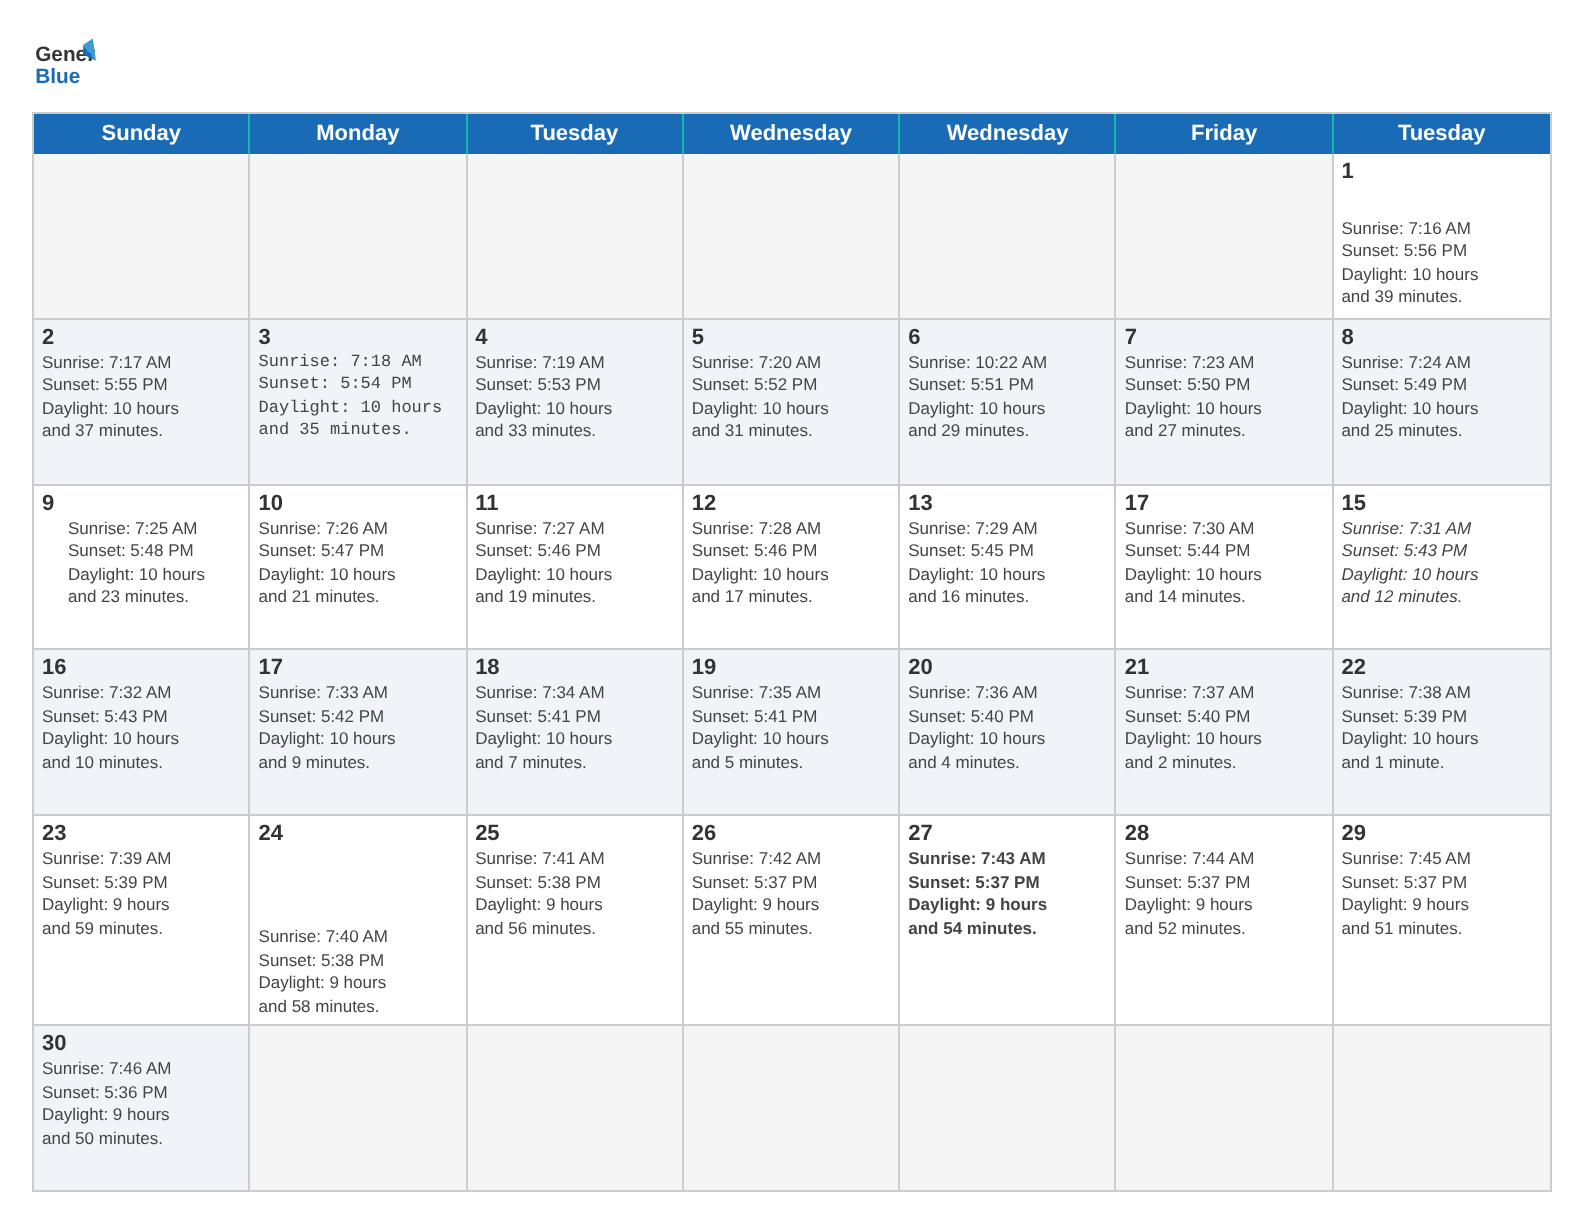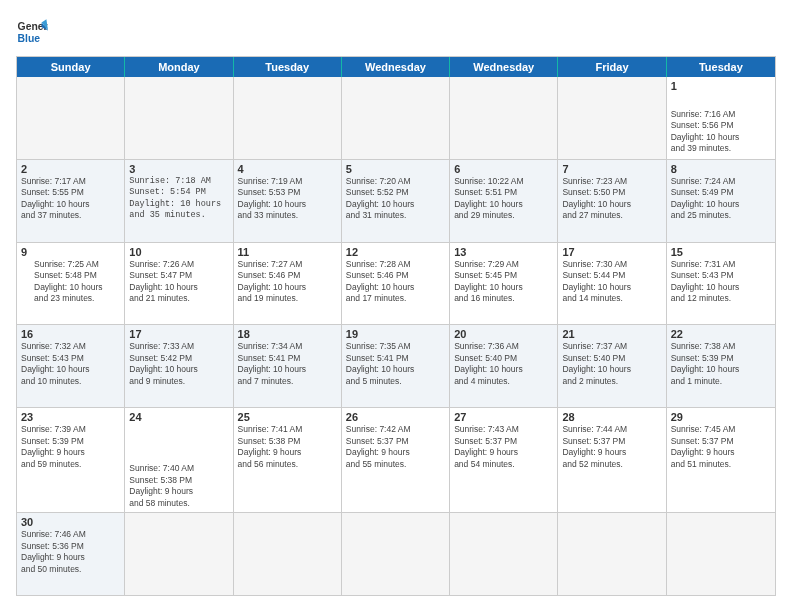--- a/index.html
+++ b/index.html
@@ -235,21 +235,21 @@
           </div>
           <div class="cal-cell">
             <div class="day-num">17</div>
             <div class="cell-info" style="white-space: pre-line;">Sunrise: 7:30 AM
 Sunset: 5:44 PM
 Daylight: 10 hours
 and 14 minutes.</div>
           </div>
           <div class="cal-cell">
             <div class="day-num">15</div>
-            <div class="cell-info" style="white-space: pre-line;">Sunrise: 7:31 AM
+            <div class="cell-info" style="white-space: pre-line; font-style: italic;">Sunrise: 7:31 AM
 Sunset: 5:43 PM
 Daylight: 10 hours
 and 12 minutes.</div>
           </div>
         </div>
         <div class="cal-row">
           <div class="cal-cell alt-bg">
             <div class="day-num">16</div>
             <div class="cell-info" style="white-space: pre-line;">Sunrise: 7:32 AM
 Sunset: 5:43 PM
@@ -323,21 +323,21 @@
           </div>
           <div class="cal-cell">
             <div class="day-num">26</div>
             <div class="cell-info" style="white-space: pre-line;">Sunrise: 7:42 AM
 Sunset: 5:37 PM
 Daylight: 9 hours
 and 55 minutes.</div>
           </div>
           <div class="cal-cell">
             <div class="day-num">27</div>
-            <div class="cell-info" style="white-space: pre-line;">Sunrise: 7:43 AM
+            <div class="cell-info" style="white-space: pre-line; font-weight: bold;">Sunrise: 7:43 AM
 Sunset: 5:37 PM
 Daylight: 9 hours
 and 54 minutes.</div>
           </div>
           <div class="cal-cell">
             <div class="day-num">28</div>
             <div class="cell-info" style="white-space: pre-line;">Sunrise: 7:44 AM
 Sunset: 5:37 PM
 Daylight: 9 hours
 and 52 minutes.</div>

